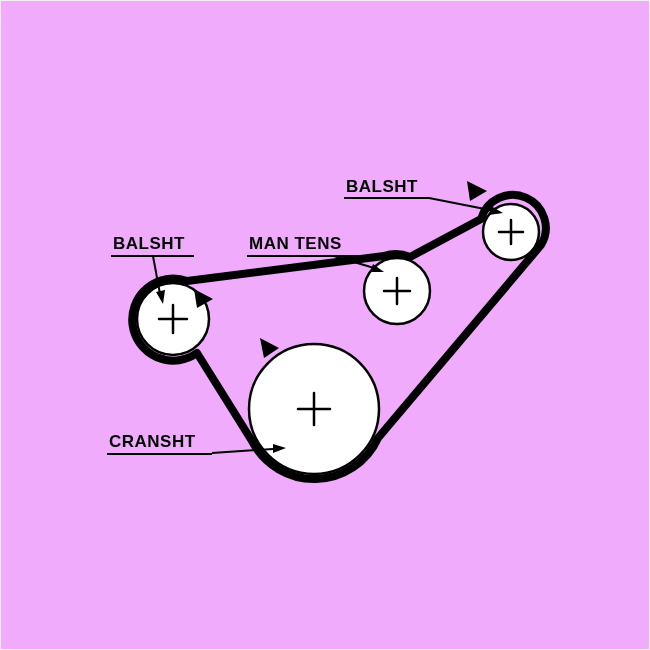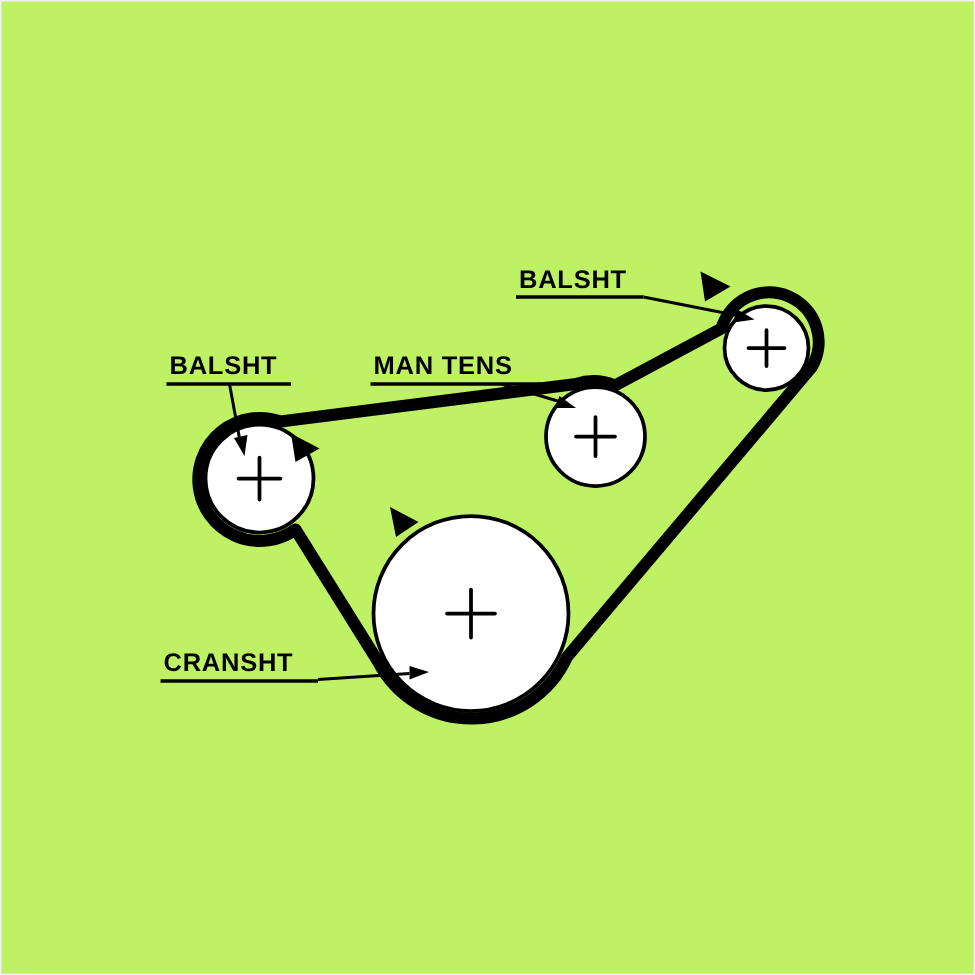--- a/index.html
+++ b/index.html
@@ -7,21 +7,21 @@
     padding: 0;
     width: 650px;
     height: 650px;
     background: #ffffff;
     font-family: "Liberation Sans", sans-serif;
   }
   .frame {
     width: 648px;
     height: 648px;
     border: 1px solid #f0f0f0;
-    background: #bef264;
+    background: #f0abfc;
     position: relative;
   }
   svg { display: block; }
 
   .belt {
     fill: none;
     stroke: #000000;
     stroke-width: 8;
     stroke-linejoin: round;
     stroke-linecap: round;

